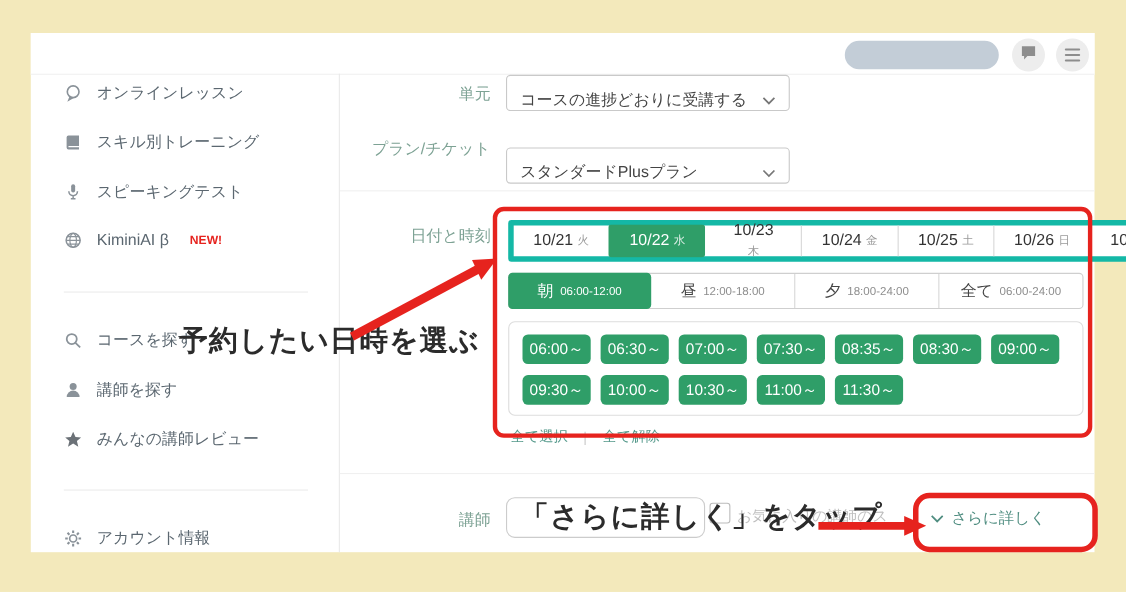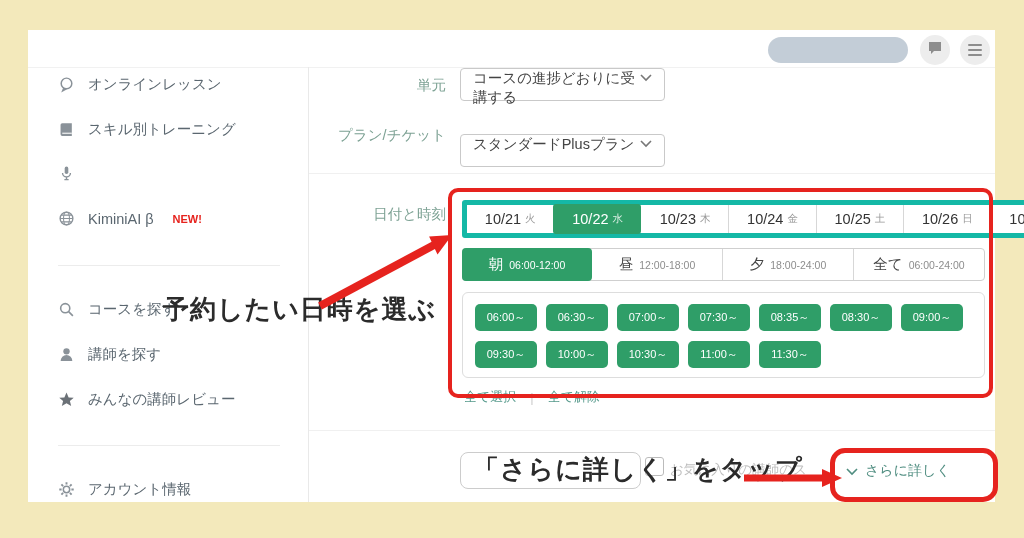--- a/index.html
+++ b/index.html
@@ -20,46 +20,46 @@
 
   
   .v-divider{position:absolute;left:280px;top:37px;bottom:0;width:1px;background:#e9e9e9;}
   .s-item{position:absolute;left:30px;display:flex;align-items:center;gap:13px;color:#5b6770;font-size:14.5px;white-space:nowrap;cursor:pointer;}
   .s-item .badge{color:#e6231e;font-size:11px;font-weight:bold;margin-left:6px;}
   .s-div{position:absolute;left:30px;width:222px;height:1px;background:#ececec;}
   .sicon{width:17px;height:17px;flex:0 0 17px;display:inline-flex;}
 
   
   .flabel{position:absolute;left:280px;width:138px;text-align:right;color:#7da294;font-size:14.5px;}
-  .dropdown{position:absolute;left:432px;width:205px;height:33px;border:1px solid #c9c9c9;border-radius:4px;background:#fff;display:flex;align-items:flex-start;padding:0 12px;box-sizing:border-box;font-size:14.5px;color:#444;cursor:pointer;}
+  .dropdown{position:absolute;left:432px;width:258px;height:33px;border:1px solid #c9c9c9;border-radius:4px;background:#fff;display:flex;align-items:flex-end;padding:0 12px;box-sizing:border-box;font-size:14.5px;color:#444;cursor:pointer;}
   .dropdown .chev{margin-left:auto;}
   .h-div{position:absolute;left:281px;right:0;height:1px;background:#f0f0f0;}
 
   
   .date-tabs{position:absolute;left:434px;top:170px;width:621px;height:38px;border:5px solid #14b8a6;border-radius:3px;background:#fff;display:flex;box-sizing:border-box;}
   .dtab{flex:1;display:flex;align-items:center;justify-content:center;gap:4px;font-size:14.5px;color:#333;border-left:1px solid #d7d7d7;cursor:pointer;}
   .dtab:first-child{border-left:none;}
   .dtab .dow{font-size:10.5px;color:#9a9a9a;}
   .dtab.sel{background:#2f9e68;color:#fff;margin:-1px 0;border-radius:3px;border-left-color:transparent;}
   .dtab.sel .dow{color:rgba(255,255,255,.85);}
-  .dtab.sel + .dtab{border-left-color:transparent;}
+  .dtab.sel + .dtab{border-left-color:transparent;flex-direction:column;}
 
   
   .period-tabs{position:absolute;left:434px;top:218px;width:523px;height:33px;border:1px solid #cfcfcf;border-radius:4px;background:#fff;display:flex;box-sizing:border-box;}
   .ptab{flex:1;display:flex;align-items:center;justify-content:center;gap:6px;color:#444;border-left:1px solid #d7d7d7;cursor:pointer;}
   .ptab:first-child{border-left:none;}
   .ptab .pl{font-size:14.5px;}
   .ptab .pr{font-size:10.5px;color:#8d8d8d;}
   .ptab.sel{background:#2f9e68;border-radius:4px;margin:-1px;border-left-color:transparent;}
   .ptab.sel .pl,.ptab.sel .pr{color:#fff;}
   .ptab.sel + .ptab{border-left-color:transparent;}
 
   
   .slots-box{position:absolute;left:434px;top:262px;width:523px;height:86px;border:1px solid #ddd;border-radius:6px;box-sizing:border-box;padding:11px 12px;display:flex;flex-wrap:wrap;gap:10px 9px;align-content:flex-start;}
-  .slot{width:62px;height:27px;background:#2f9e68;color:#fff;font-size:11px;border-radius:5px;display:flex;align-items:center;justify-content:center;cursor:pointer;}
+  .slot{width:62px;height:27px;background:#2f9e68;color:#fff;font-size:14px;border-radius:5px;display:flex;align-items:center;justify-content:center;cursor:pointer;}
 
   .sel-links{position:absolute;left:436px;top:358px;font-size:13px;color:#55998b;display:flex;gap:14px;align-items:center;}
   .sel-links .sep{color:#ccc;}
   .sel-links span{cursor:pointer;}
 
   
   .teacher-input{position:absolute;left:432px;top:422px;width:181px;height:37px;border:1px solid #ccc;border-radius:8px;background:#fff;box-sizing:border-box;}
   .fav-check{position:absolute;left:617px;top:427px;width:17px;height:17px;border:1px solid #bbb;border-radius:3px;background:#fff;}
   .fav-label{position:absolute;left:642px;top:431px;font-size:13.5px;color:#8a8a8a;opacity:.55;white-space:nowrap;}
   .more-link{position:absolute;left:818px;top:432px;display:flex;align-items:center;gap:7px;color:#4f8d80;font-size:14px;cursor:pointer;white-space:nowrap;}
@@ -117,20 +117,21 @@
       </span>
       <span>スキル別トレーニング</span>
     </div>
     <div class="s-item" style="top:135px;">
       <span class="sicon">
         <svg width="17" height="17" viewBox="0 0 16 16">
             <rect x="6.3" y="1.5" width="3.4" height="7" rx="1.7" fill="#8a9299"></rect>
             <path d="M4.3 7.5a3.7 3.7 0 0 0 7.4 0M8 11.2v2.6M6 13.8h4" fill="none" stroke="#8a9299" stroke-width="1.3"></path>
           </svg>
       </span>
+      <span>スピーキングテスト</span>
     </div>
     <div class="s-item" style="top:180px;">
       <span class="sicon">
         <svg width="17" height="17" viewBox="0 0 16 16">
             <circle cx="8" cy="8" r="6" fill="none" stroke="#8a9299" stroke-width="1.3"></circle>
             <ellipse cx="8" cy="8" rx="2.8" ry="6" fill="none" stroke="#8a9299" stroke-width="1"></ellipse>
             <path d="M2 8h12M3 4.8h10M3 11.2h10" stroke="#8a9299" stroke-width="1"></path>
           </svg>
       </span>
       <span>KiminiAI β</span>
@@ -266,20 +267,21 @@
     </div>
 
     <div class="sel-links">
       <span>全て選択</span>
       <span class="sep">|</span>
       <span>全て解除</span>
     </div>
 
     <div class="h-div" style="top:400px;"></div>
 
+    <div class="flabel" style="top:433px;">講師</div>
     <div class="teacher-input"></div>
     <div class="fav-check"></div>
     <div class="fav-label">お気に入りの講師のス</div>
     <div class="more-link">
       <span>
         <svg width="12" height="8" viewBox="0 0 12 8">
             <path d="M1 1l5 5 5-5" fill="none" stroke="#4f8d80" stroke-width="1.6"></path>
           </svg>
       </span>
       <span>さらに詳しく</span>

